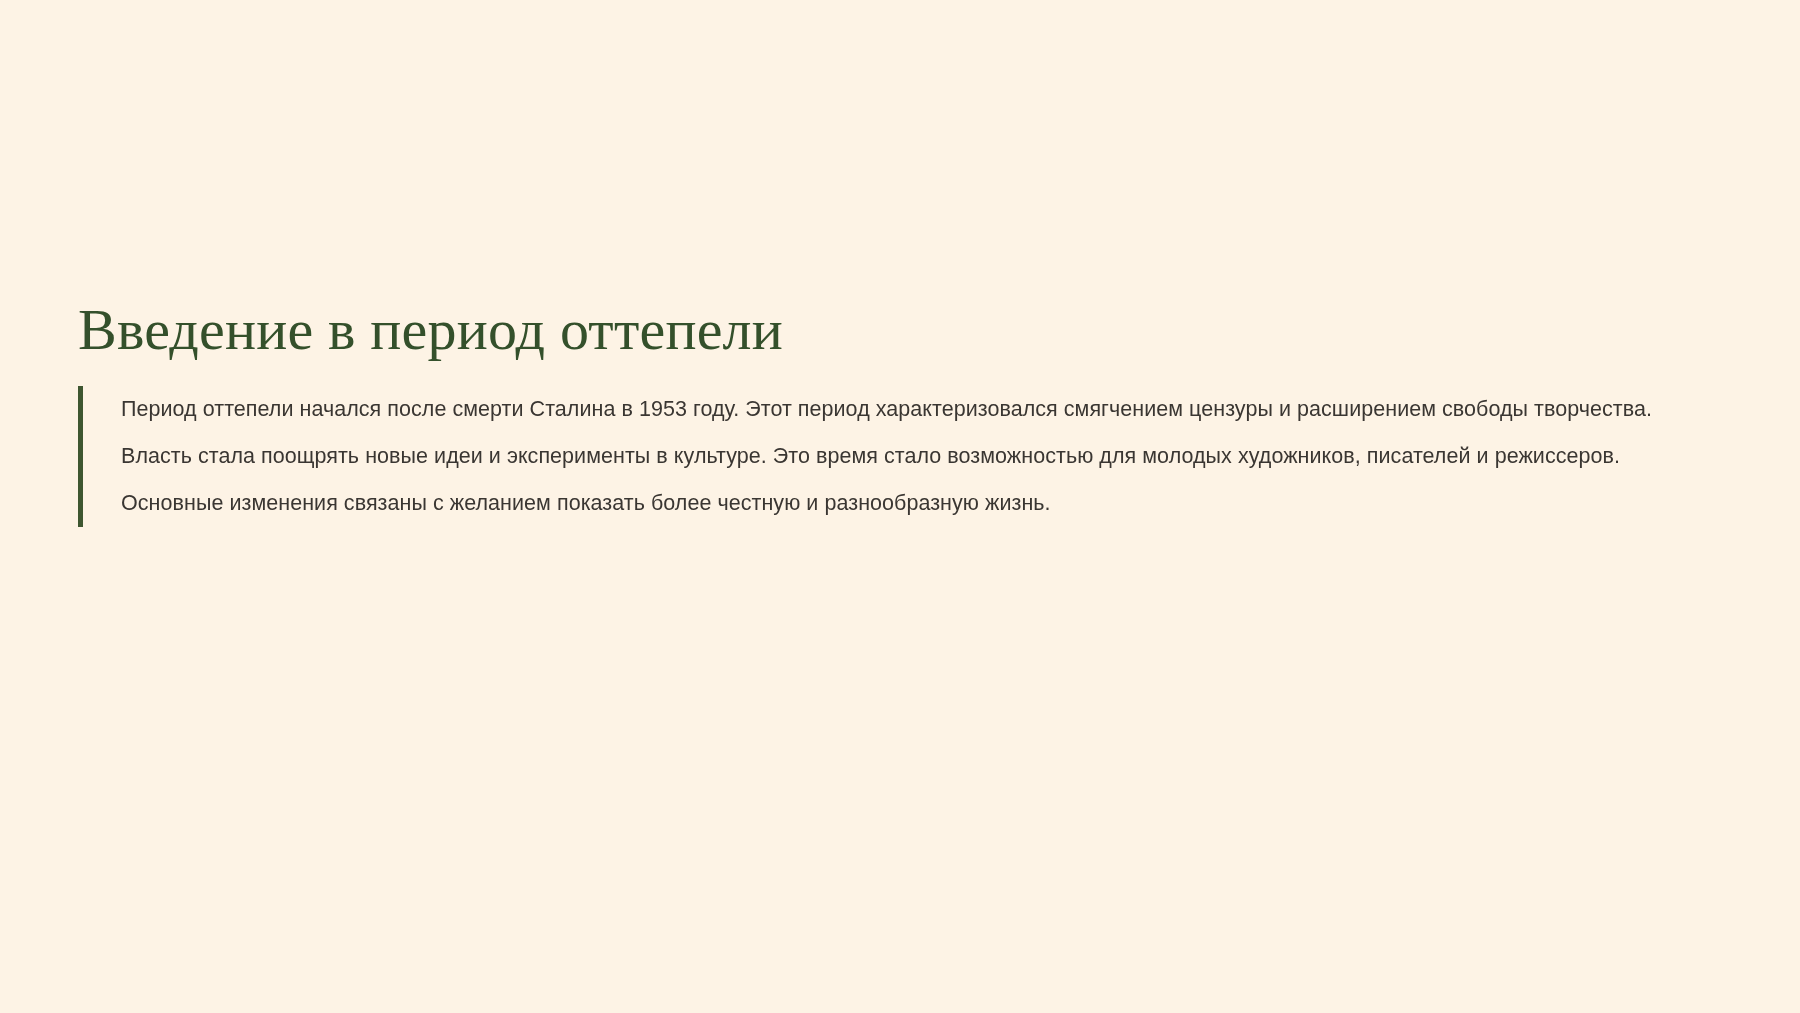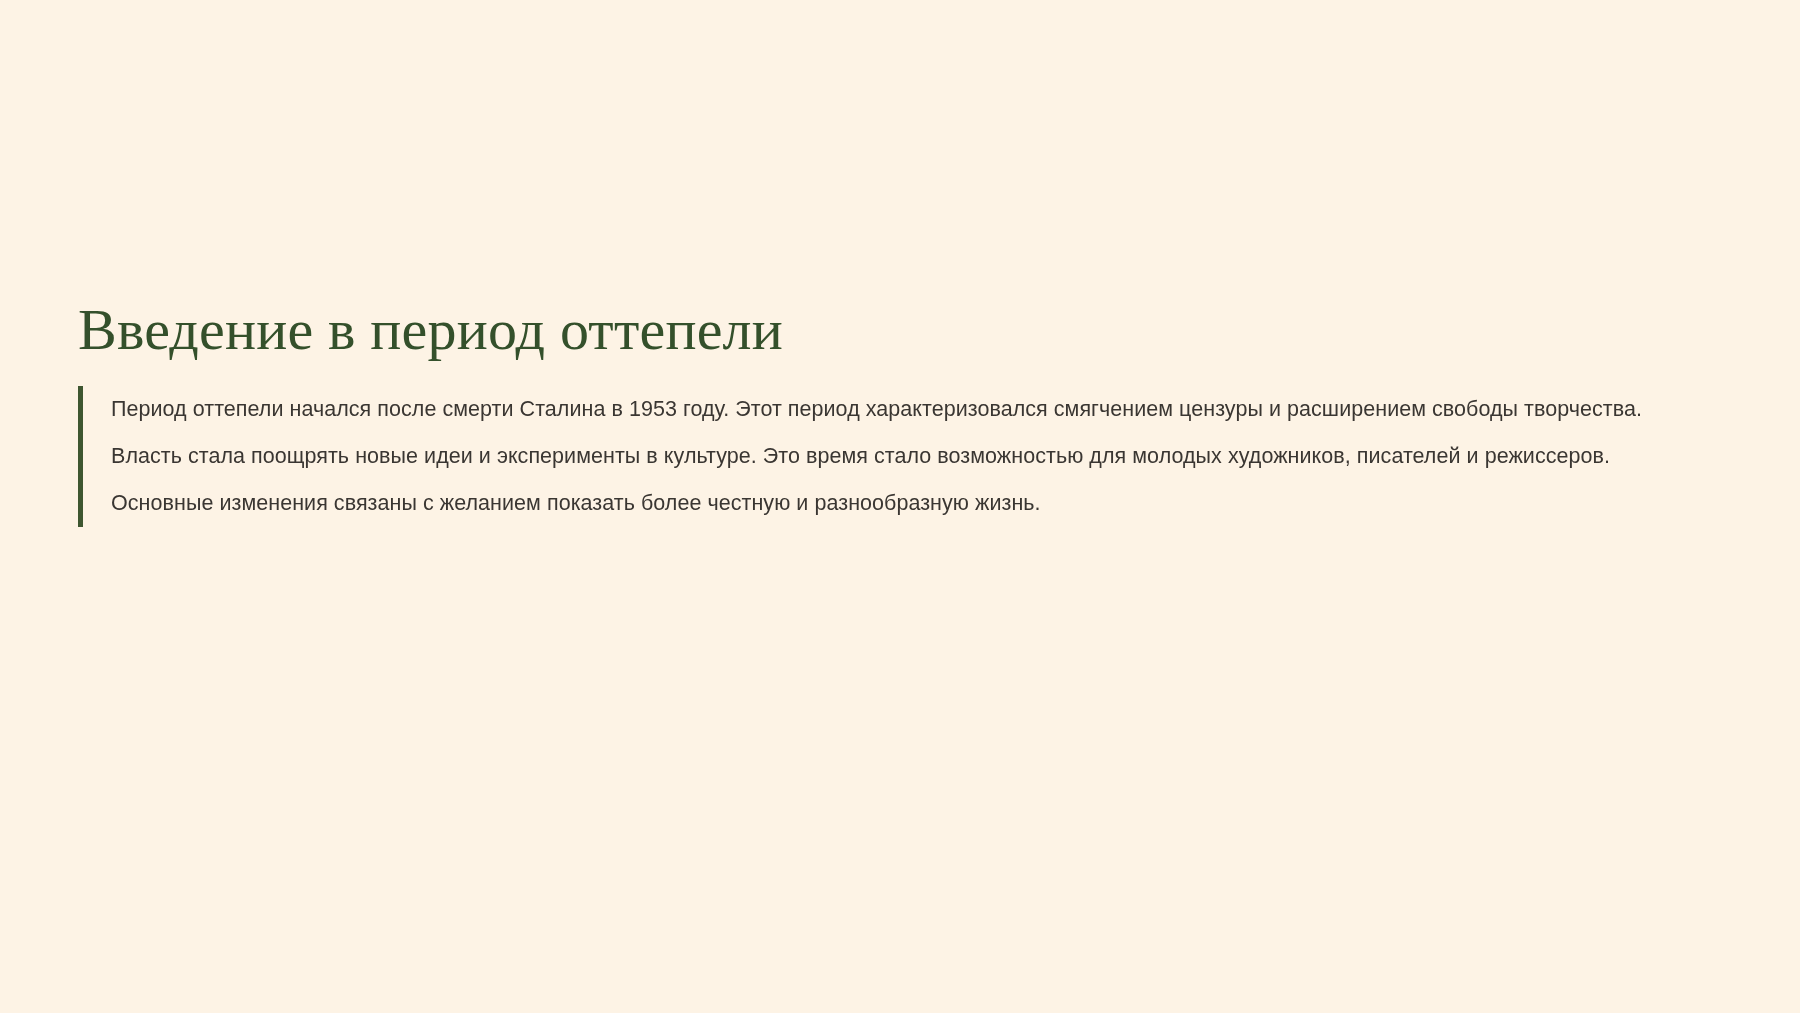--- a/index.html
+++ b/index.html
@@ -37,21 +37,21 @@
     font-size: 58px;
     font-weight: 400;
     line-height: 1.18;
     letter-spacing: 0.2px;
     color: #34502b;
     white-space: nowrap;
   }
 
   .body-wrap {
     margin-top: 22px;
-    padding-left: 28px;
+    padding-left: 38px;
     border-left: 5px solid #3e5630;
     box-sizing: border-box;
   }
 
   .body-text {
     margin: 0;
     font-family: "Liberation Sans", sans-serif;
     font-size: 21.5px;
     font-weight: 400;
     line-height: 47px;

